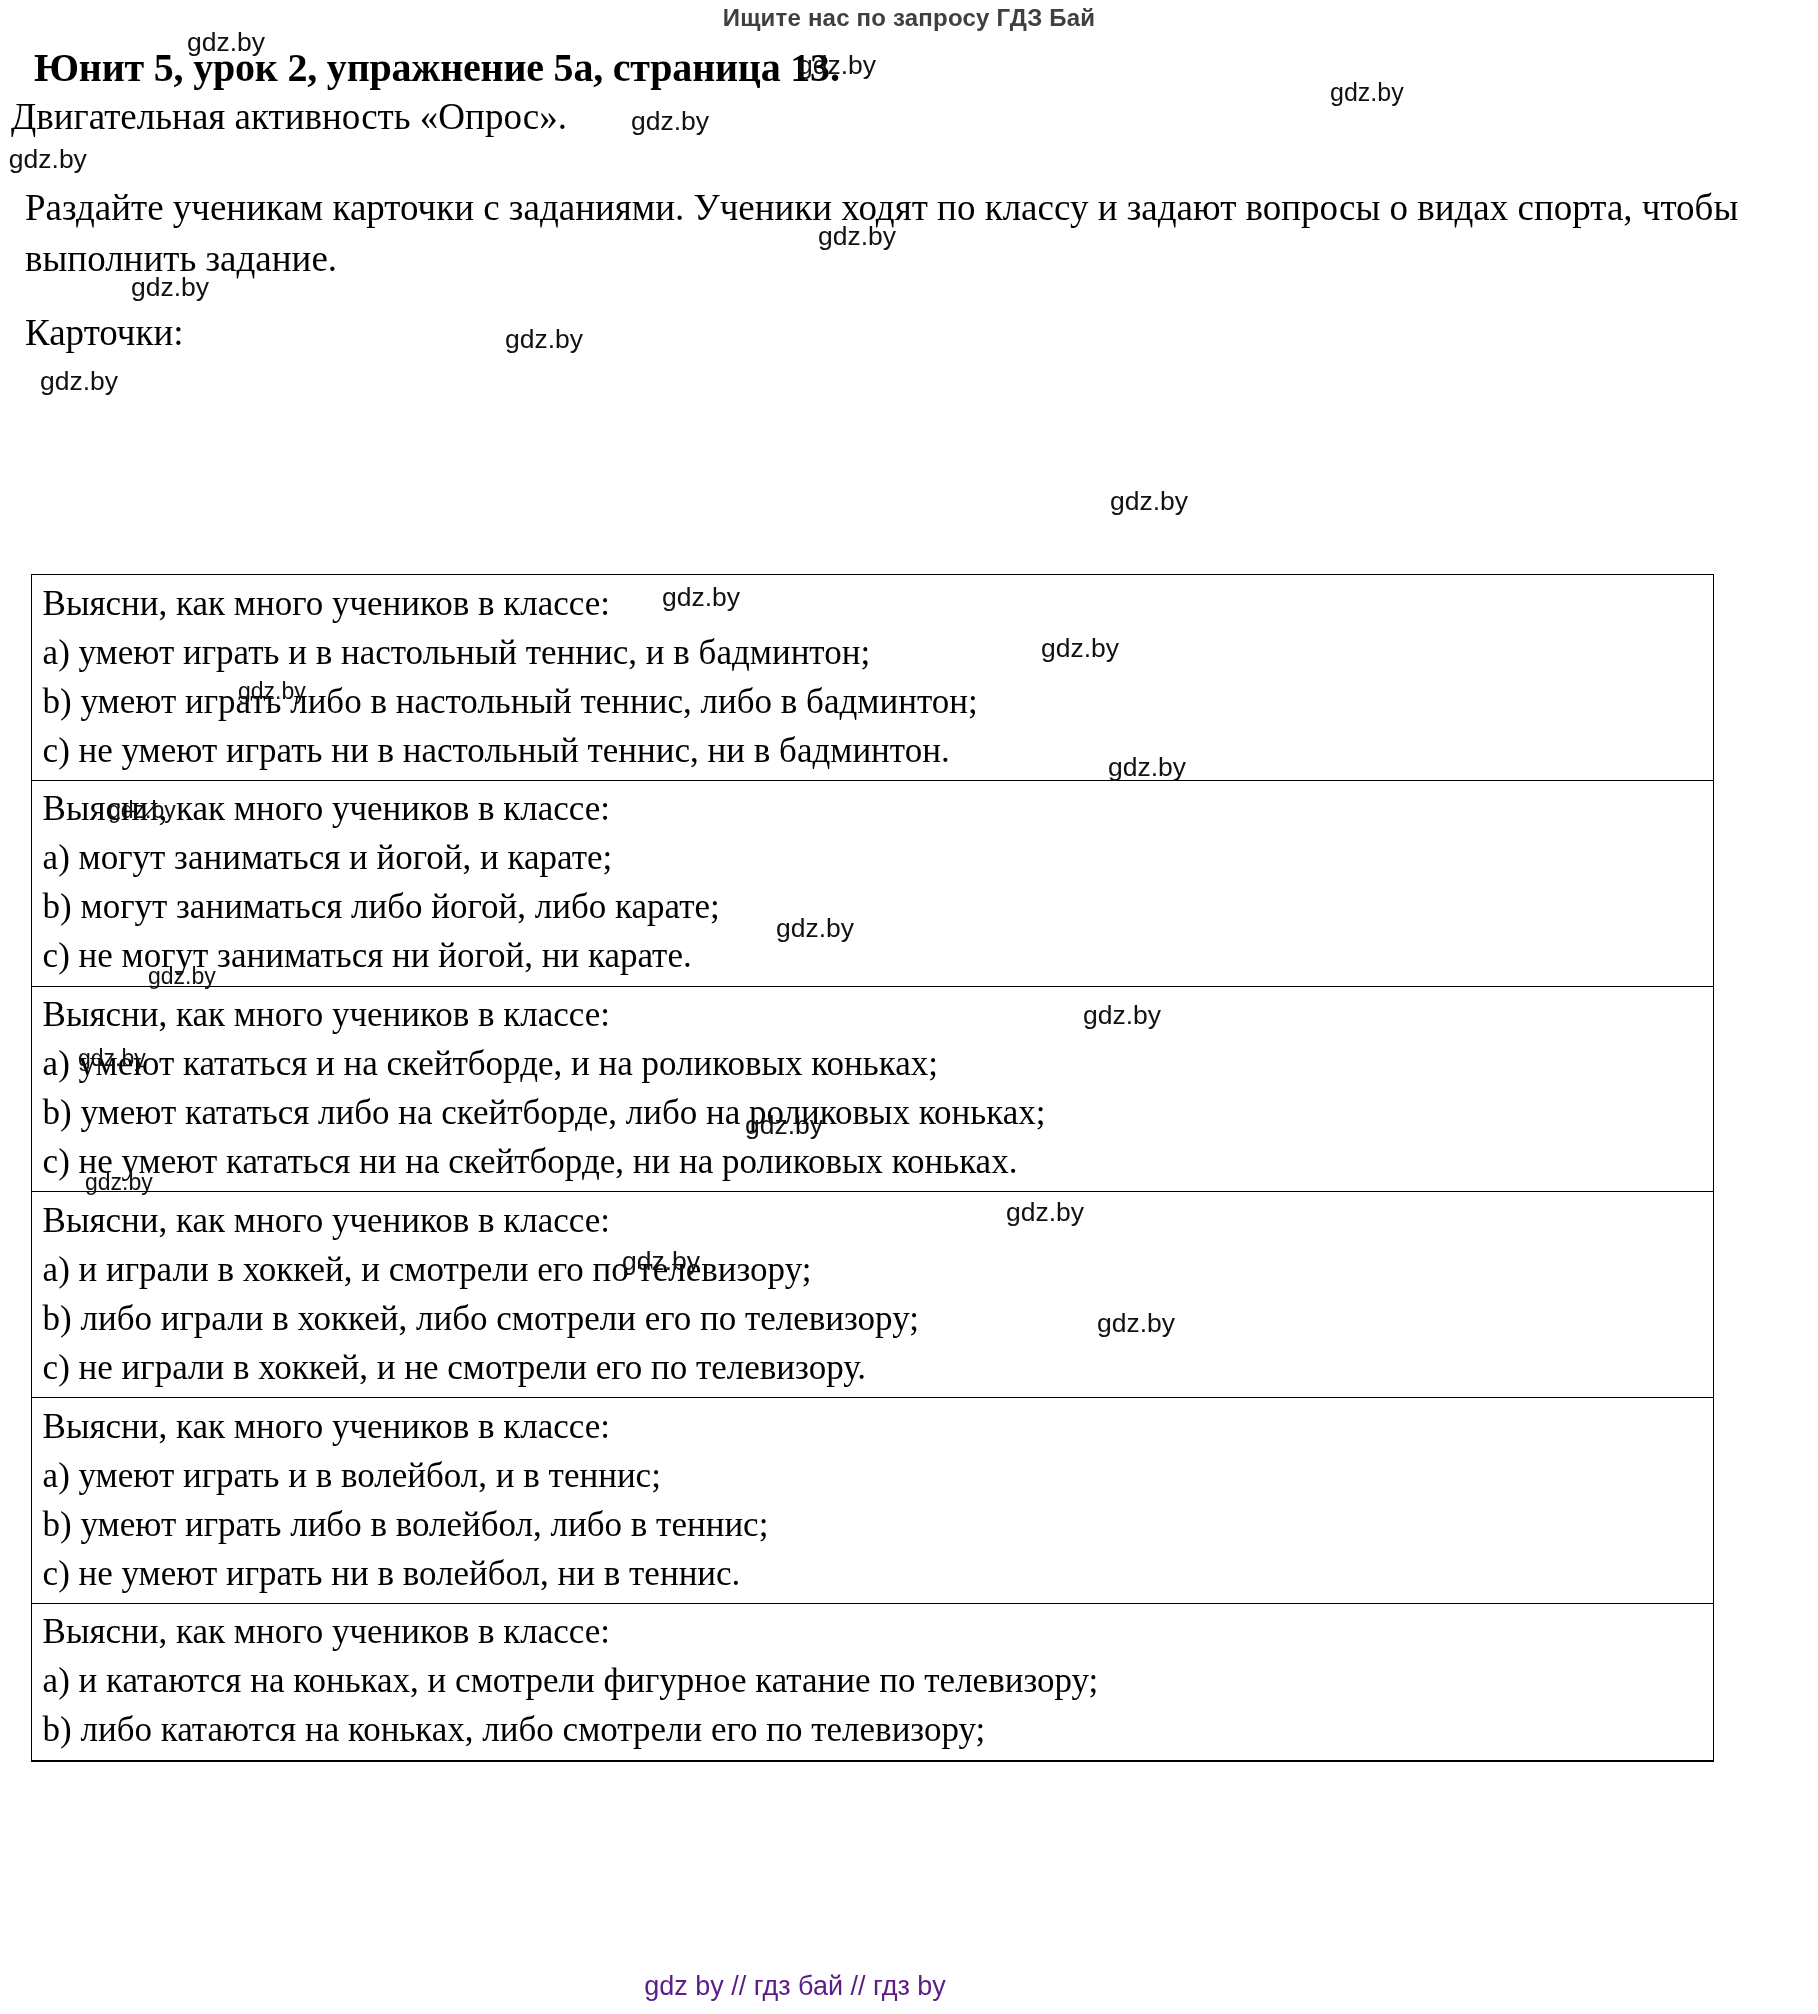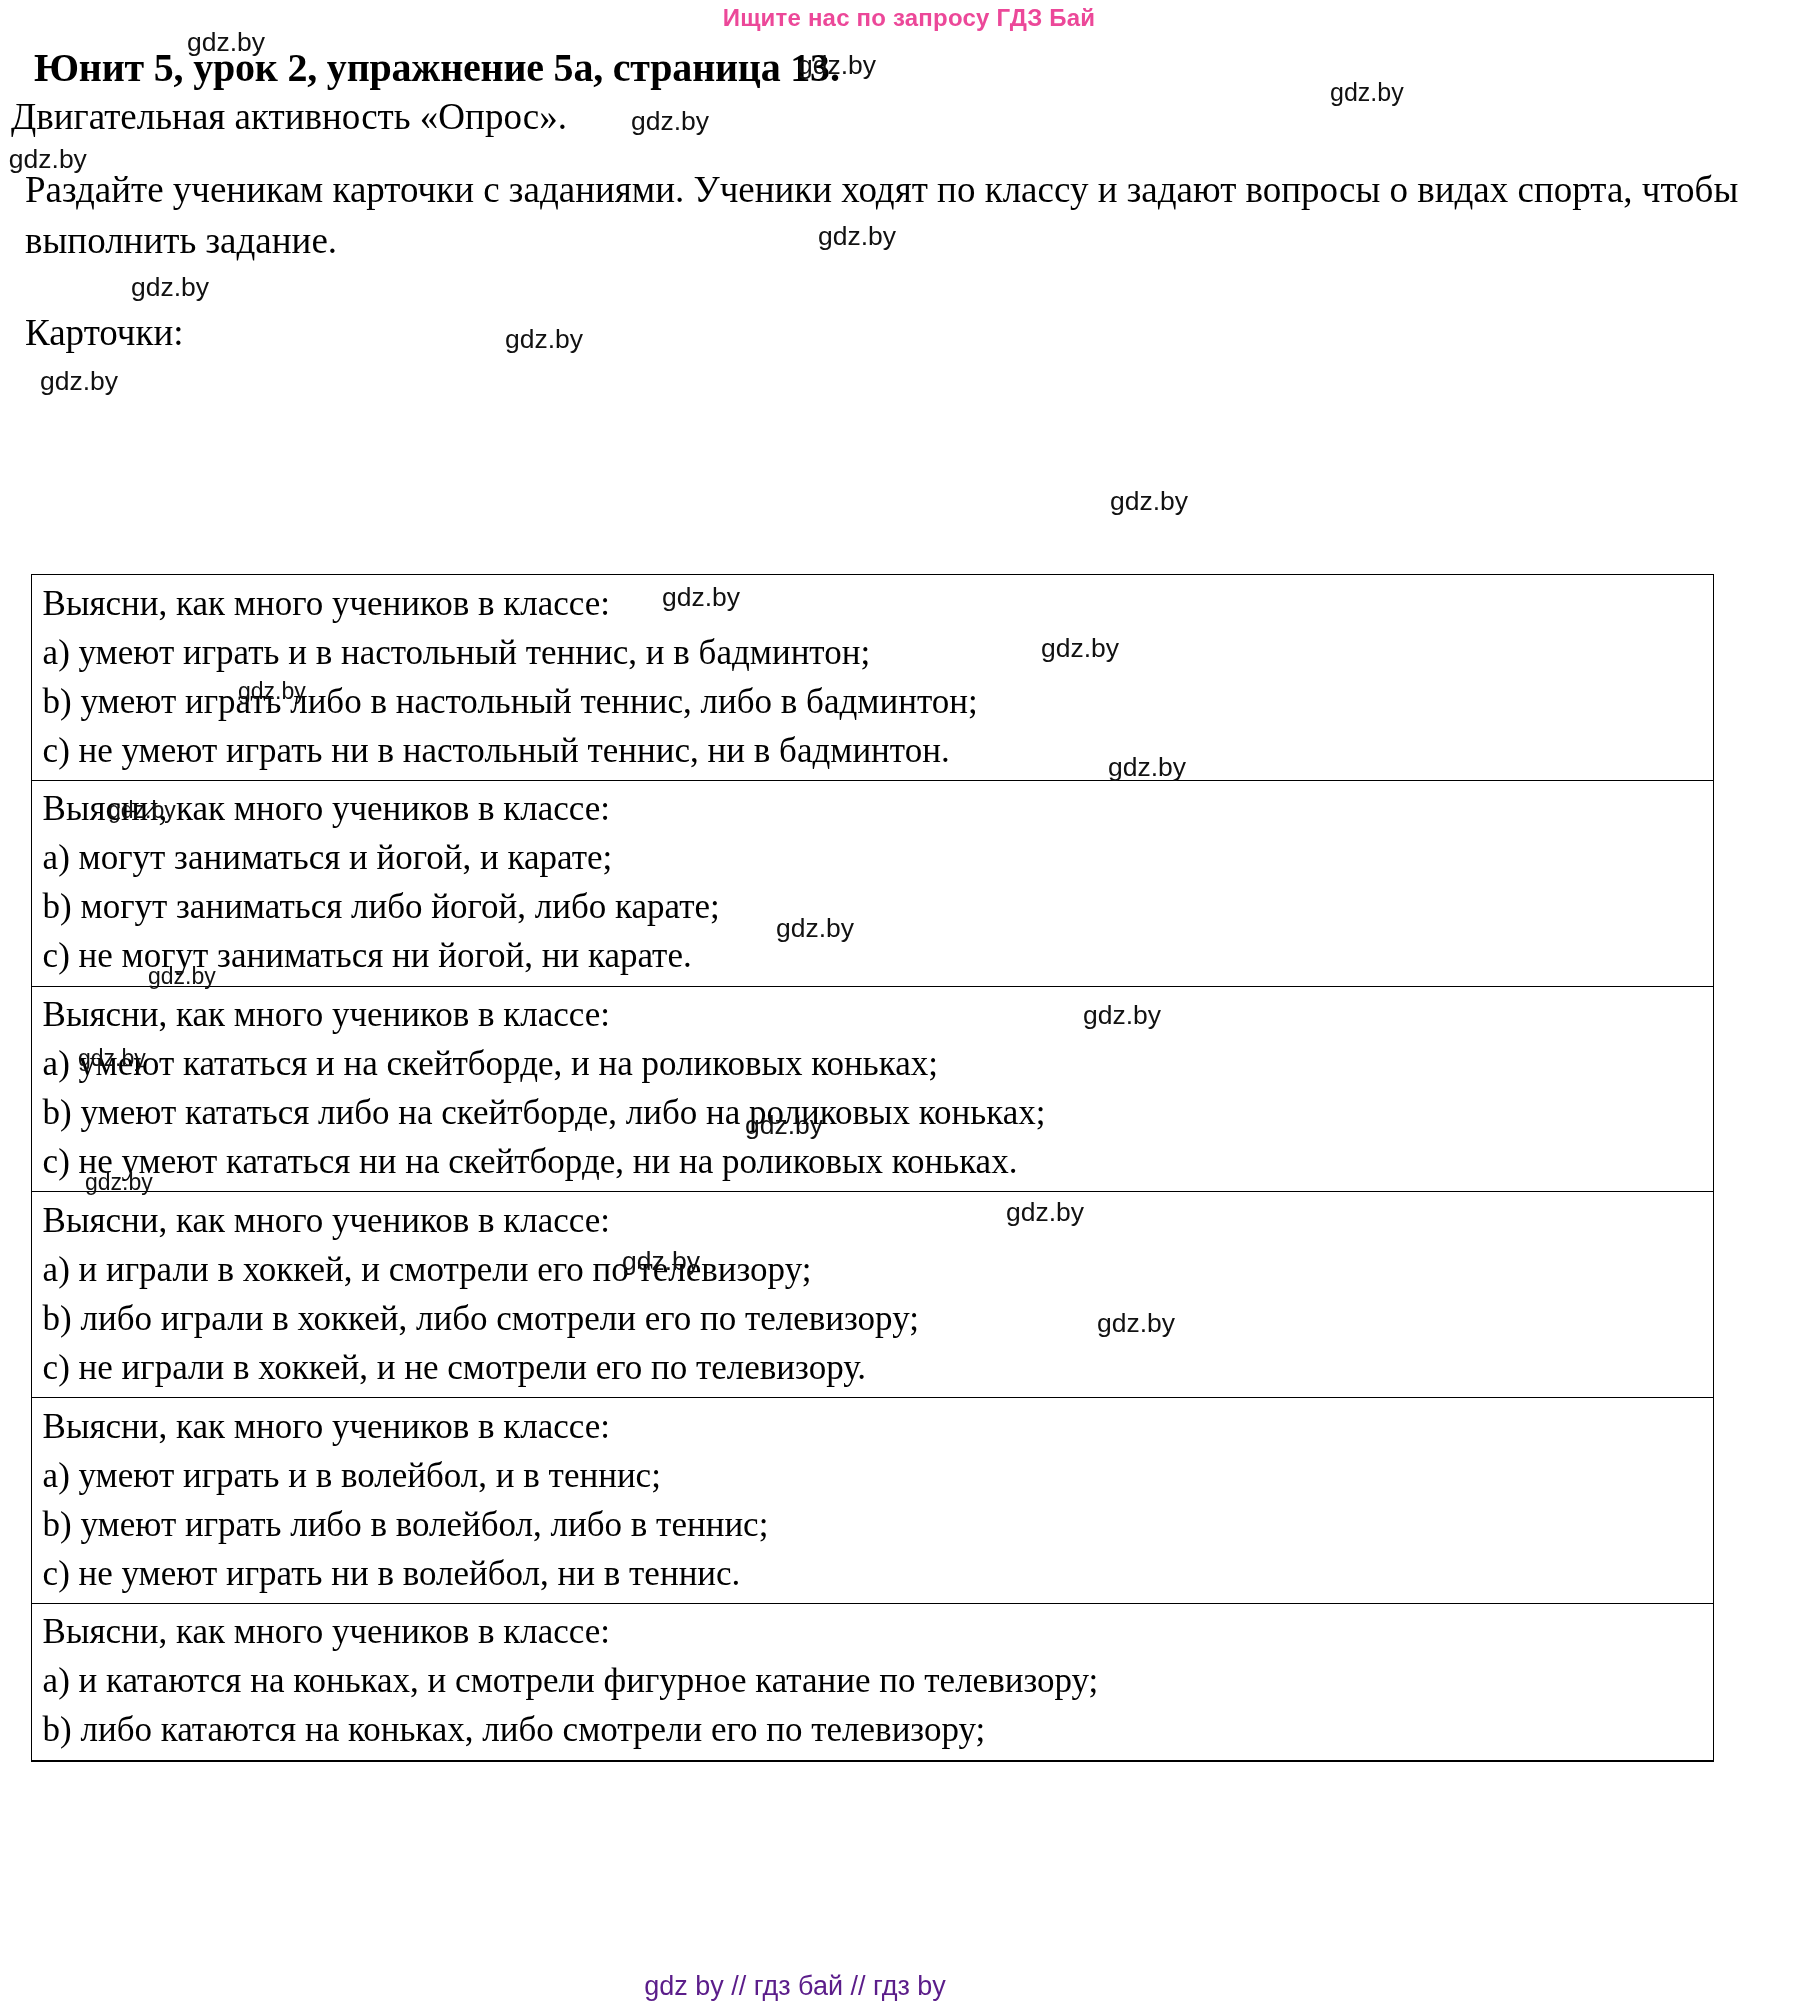--- a/index.html
+++ b/index.html
@@ -19,21 +19,21 @@
   
   .promo {
     position: absolute;
     top: 3.5px;
     left: 0;
     width: 1818px;
     text-align: center;
     font-family: "Liberation Sans", "DejaVu Sans", sans-serif;
     font-size: 24px;
     font-weight: bold;
-    color: #ec4899;
+    color: #404040;
     letter-spacing: 0.2px;
   }
 
   
   .page-title {
     position: absolute;
     left: 34px;
     top: 44px;
     font-size: 40px;
     font-weight: bold;
@@ -45,21 +45,21 @@
     left: 11px;
     top: 95px;
     font-size: 37px;
     white-space: nowrap;
     text-align: center;
   }
 
   .intro {
     position: absolute;
     left: 25px;
-    top: 164px;
+    top: 182px;
     width: 1756px;
     font-size: 37px;
     line-height: 51px;
   }
 
   .cards-label {
     position: absolute;
     left: 25px;
     top: 311px;
     font-size: 37px;

